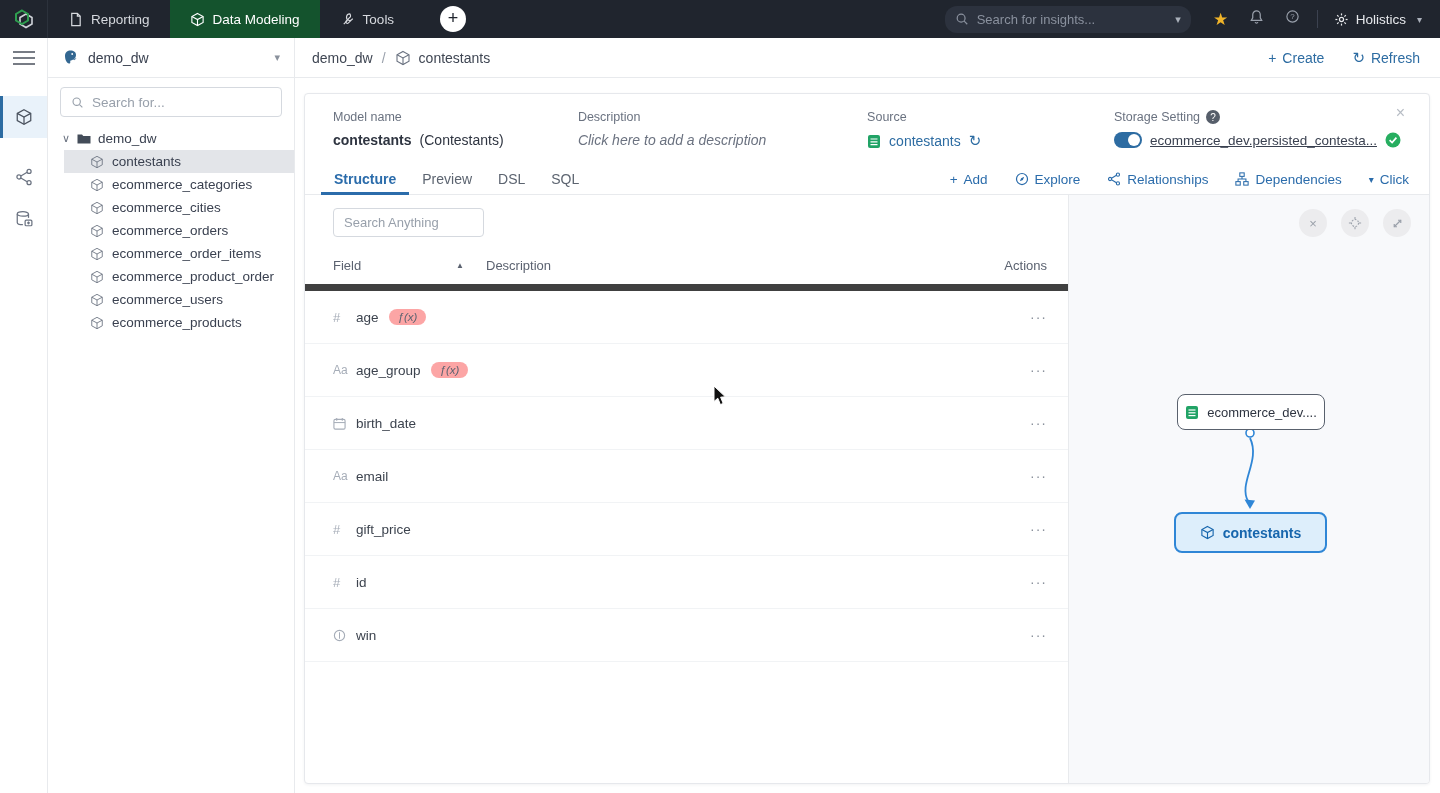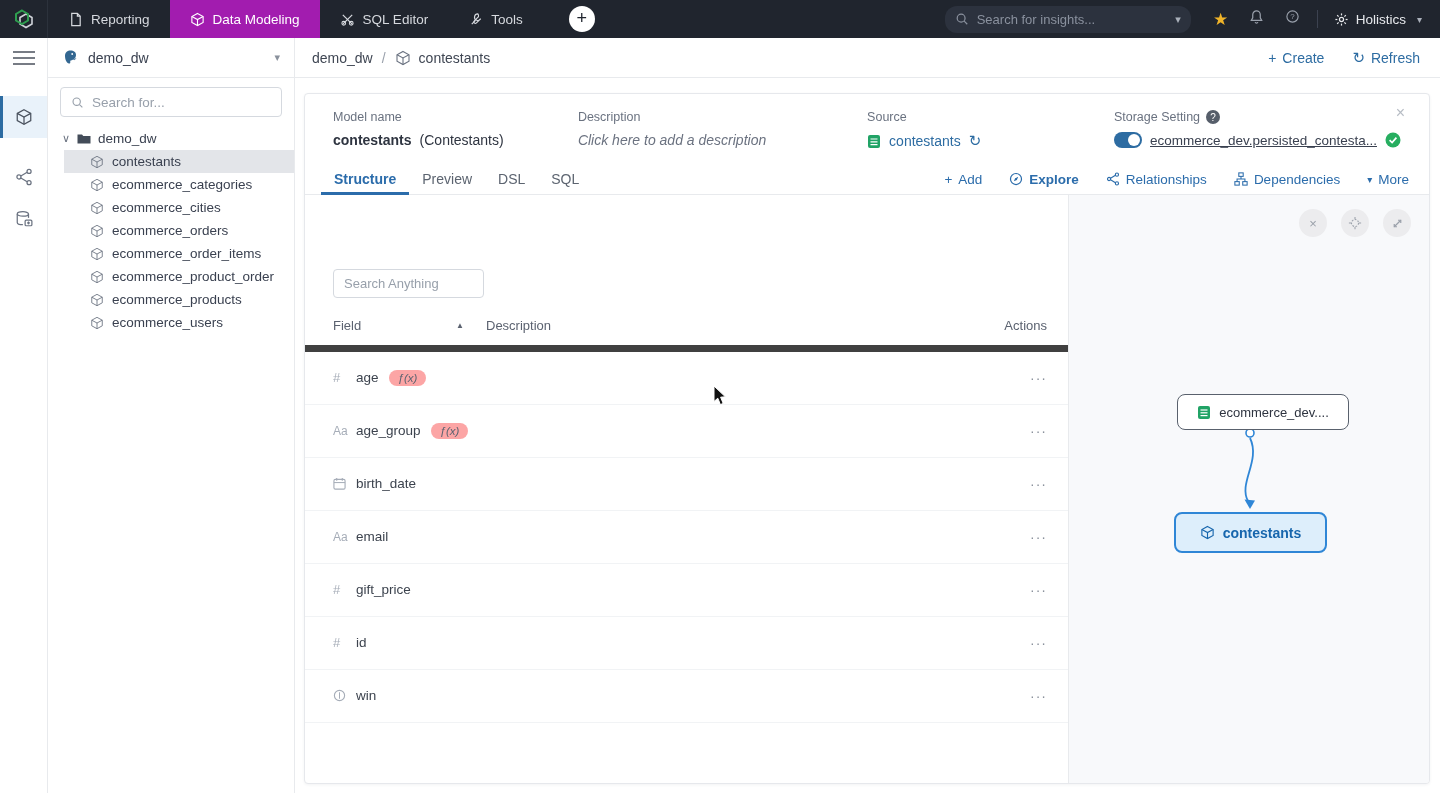--- a/index.html
+++ b/index.html
@@ -3,21 +3,21 @@
 <meta charset="utf-8">
 <style>
   * { margin:0; padding:0; box-sizing:border-box; }
   html,body { width:1440px; height:793px; font-family:"Liberation Sans", sans-serif; background:#fff; overflow:hidden; }
   .page { position:relative; width:1440px; height:793px; display:flex; flex-direction:column; }
 
   
   .topnav { height:38px; background:#20252e; display:flex; align-items:center; flex-shrink:0; color:#d6d9de; }
   .logo-cell { width:48px; height:38px; display:flex; align-items:center; justify-content:center; border-right:1px solid #2c323c; }
   .nav-item { height:38px; display:flex; align-items:center; gap:8px; padding:0 20px; font-size:13.5px; color:#d6d9de; cursor:pointer; }
-  .nav-item.active { background:#a21caf; color:#fff; }
+  .nav-item.active { background:#14532d; color:#fff; }
   .nav-item svg { flex-shrink:0; }
   .plus-btn { width:26px; height:26px; border-radius:50%; background:#fff; color:#20252e; font-size:18px; line-height:24px; text-align:center; margin-left:26px; font-weight:400; cursor:pointer; }
   .topnav-right { margin-left:auto; display:flex; align-items:center; gap:0; padding-right:14px; }
   .nav-search { width:246px; height:27px; background:#2c323e; border-radius:12px; display:flex; align-items:center; padding:13px 10px; gap:8px; color:#8a919e; font-size:13px; }
   .nav-search .caret { margin-left:auto; color:#aab0ba; font-size:11px; }
   .icon-btn { width:36px; text-align:center; font-size:16px; color:#9aa1ac; cursor:pointer; }
   .star { color:#f0b429; font-size:17px; }
   .nav-divider { width:1px; height:18px; background:#3c4250; margin:0 6px; }
   .workspace { display:flex; align-items:center; gap:7px; color:#e7e9ec; font-size:13.5px; padding:0 4px 0 10px; cursor:pointer; }
   .workspace .caret { font-size:10px; color:#aab0ba; margin-left:4px; }
@@ -69,43 +69,43 @@
   .toggle::after { content:""; position:absolute; right:2px; top:2px; width:12px; height:12px; border-radius:50%; background:#fff; }
   .storage-link { color:#3a4150; font-size:13.5px; text-decoration:underline; max-width:240px; white-space:nowrap; overflow:hidden; cursor:pointer; }
   .card-close { position:absolute; top:10px; right:24px; color:#b6bcc4; font-size:16px; cursor:pointer; }
 
   .tabsrow { height:31px; display:flex; align-items:stretch; border-bottom:1px solid #e8eaed; padding:0 20px 0 16px; flex-shrink:0; }
   .tab { padding:0 13px; display:flex; align-items:center; font-size:14px; color:#5c6470; cursor:pointer; position:relative; }
   .tab.active { color:#2b6cab; font-weight:bold; }
   .tab.active::after { content:""; position:absolute; left:0; right:0; bottom:-1px; height:3px; background:#2b6cab; }
   .tab-toolbar { margin-left:auto; display:flex; align-items:center; gap:27px; }
   .tbtn { display:flex; align-items:center; gap:6px; color:#2b6cab; font-size:13.5px; cursor:pointer; }
-  .tbtn.bold { font-weight:bold; }
+  .tbtn.bold { font-weight:normal; }
   .tbtn .caret { font-size:10px; }
 
   .panes { flex:1; display:flex; min-height:0; }
-  .table-pane { flex:1; min-width:0; display:flex; flex-direction:column;justify-content:center; }
+  .table-pane { flex:1; min-width:0; display:flex; flex-direction:column; }
   .anything { margin:13px 0 0 28px; width:151px; height:29px; border:1px solid #d5d9df; border-radius:4px; padding:0 10px; font-size:13px; color:#3a4150; font-family:"Liberation Sans", sans-serif; }
   .anything::placeholder { color:#98a0ab; }
   .thead { display:flex; align-items:center; height:45px; margin-top:9px; border-bottom:7px solid #404040; padding:0 21px 0 28px; color:#5b6270; font-size:13px; }
   .th-field { width:153px; display:flex; align-items:center; justify-content:space-between; padding-right:22px; cursor:pointer; }
   .sort-arrow { font-size:8px; color:#5b6270; }
   .th-desc { flex:1; }
   .frow { height:53px; display:flex; align-items:center; padding:0 21px 0 28px; border-bottom:1px solid #f1f3f5; }
   .ficon { width:18px; display:flex; align-items:center; justify-content:flex-start; color:#a6adb8; font-size:13px; flex-shrink:0; }
   .ficon.txt { font-size:12px; letter-spacing:0; }
   .fname { margin-left:5px; font-size:13.5px; color:#3c434e; }
   .fbadge { margin-left:10px; background:#fca5a5; border-radius:10px; padding:2px 9px; font-size:11.5px; font-style:italic; color:#5b6270; }
   .frow-menu { margin-left:auto; color:#8a919c; font-size:14px; letter-spacing:1px; cursor:pointer; }
 
   .diagram-pane { width:361px; border-left:1px solid #e8eaed; background:#f8f9fb; position:relative; flex-shrink:0; }
   .dg-controls { position:absolute; top:14px; right:18px; display:flex; gap:14px; }
   .dg-ctl { width:28px; height:28px; border-radius:50%; background:#ececee; color:#9aa0aa; display:flex; align-items:center; justify-content:center; font-size:13px; cursor:pointer; }
   .node { position:absolute; display:flex; align-items:center; justify-content:center; gap:8px; border-radius:8px; font-size:13px; cursor:pointer; }
-  .node-src { left:108px; top:199px; width:172px; height:36px; background:#fff; border:1.5px solid #59616d; color:#2e3440; }
+  .node-src { left:108px; top:199px; width:148px; height:36px; background:#fff; border:1.5px solid #59616d; color:#2e3440; }
   .node-model { left:105px; top:317px; width:153px; height:41px; background:#ddeefb; border:2px solid #2f86d6; color:#1766ad; font-weight:bold; font-size:14px; }
   .edge-svg { position:absolute; left:0; top:0; width:361px; height:590px; pointer-events:none; }
 
   .cursor { position:absolute; left:713px; top:386px; z-index:50; pointer-events:none; }
 </style>
 </head>
 <body>
 
 <div class="page">
 
@@ -123,29 +123,20 @@
         </svg>
       <span>Reporting</span>
     </div>
     <div class="nav-item active">
       <svg width="15" height="15" viewBox="0 0 16 16">
           <polygon points="8,1.5 14,4.8 14,11.2 8,14.5 2,11.2 2,4.8" fill="none" stroke="#fff" stroke-width="1.2"></polygon>
           <polyline points="2,4.8 8,8 14,4.8" fill="none" stroke="#fff" stroke-width="1.2"></polyline>
           <line x1="8" y1="8" x2="8" y2="14.5" stroke="#fff" stroke-width="1.2"></line>
         </svg>
       <span>Data Modeling</span>
-    </div>
-    <div class="nav-item">
-      <svg width="15" height="15" viewBox="0 0 16 16">
-          <line x1="3" y1="3" x2="13" y2="13" stroke="#d6d9de" stroke-width="1.3"></line>
-          <line x1="13" y1="3" x2="3" y2="13" stroke="#d6d9de" stroke-width="1.3"></line>
-          <circle cx="4" cy="12" r="2" fill="none" stroke="#d6d9de" stroke-width="1.1"></circle>
-          <circle cx="12" cy="12" r="2" fill="none" stroke="#d6d9de" stroke-width="1.1"></circle>
-        </svg>
-      <span>SQL Editor</span>
     </div>
     <div class="nav-item">
       <svg width="15" height="15" viewBox="0 0 16 16">
           <path d="M10.5 2 a3.5 3.5 0 1 0 3 5.2 L9 11.7 a1.6 1.6 0 0 1-2.3-2.3 L11.2 5 a3.5 3.5 0 0 0-0.7-3 Z" fill="none" stroke="#d6d9de" stroke-width="1.2"></path>
           <line x1="4" y1="13" x2="8" y2="9" stroke="#d6d9de" stroke-width="1.3"></line>
         </svg>
       <span>Tools</span>
     </div>
     <div class="plus-btn"><span>+</span></div>
 
@@ -306,29 +297,29 @@
               <line x1="8" y1="8" x2="8" y2="14.5" stroke="#6a7280" stroke-width="1"></line>
             </svg>
           <span>ecommerce_product_order</span>
         </div>
         <div class="model-item">
           <svg width="14" height="14" viewBox="0 0 16 16">
               <polygon points="8,1.5 14,4.8 14,11.2 8,14.5 2,11.2 2,4.8" fill="none" stroke="#6a7280" stroke-width="1"></polygon>
               <polyline points="2,4.8 8,8 14,4.8" fill="none" stroke="#6a7280" stroke-width="1"></polyline>
               <line x1="8" y1="8" x2="8" y2="14.5" stroke="#6a7280" stroke-width="1"></line>
             </svg>
+          <span>ecommerce_users</span>
+        </div>
+        <div class="model-item">
+          <svg width="14" height="14" viewBox="0 0 16 16">
+              <polygon points="8,1.5 14,4.8 14,11.2 8,14.5 2,11.2 2,4.8" fill="none" stroke="#6a7280" stroke-width="1"></polygon>
+              <polyline points="2,4.8 8,8 14,4.8" fill="none" stroke="#6a7280" stroke-width="1"></polyline>
+              <line x1="8" y1="8" x2="8" y2="14.5" stroke="#6a7280" stroke-width="1"></line>
+            </svg>
           <span>ecommerce_products</span>
-        </div>
-        <div class="model-item">
-          <svg width="14" height="14" viewBox="0 0 16 16">
-              <polygon points="8,1.5 14,4.8 14,11.2 8,14.5 2,11.2 2,4.8" fill="none" stroke="#6a7280" stroke-width="1"></polygon>
-              <polyline points="2,4.8 8,8 14,4.8" fill="none" stroke="#6a7280" stroke-width="1"></polyline>
-              <line x1="8" y1="8" x2="8" y2="14.5" stroke="#6a7280" stroke-width="1"></line>
-            </svg>
-          <span>ecommerce_users</span>
         </div>
       </div>
     </div>
 
     <div class="main">
       <div class="crumbbar">
         <span>demo_dw</span>
         <span class="crumb-sep">/</span>
         <span class="crumb-model">
           <svg width="16" height="16" viewBox="0 0 16 16">
@@ -438,21 +429,21 @@
                 <svg width="14" height="14" viewBox="0 0 16 16">
                     <rect x="5.5" y="1" width="5" height="4" fill="none" stroke="#2b6cab" stroke-width="1.2"></rect>
                     <rect x="1" y="11" width="5" height="4" fill="none" stroke="#2b6cab" stroke-width="1.2"></rect>
                     <rect x="10" y="11" width="5" height="4" fill="none" stroke="#2b6cab" stroke-width="1.2"></rect>
                     <path d="M8 5 V8 M3.5 11 V8 H12.5 V11" fill="none" stroke="#2b6cab" stroke-width="1.2"></path>
                   </svg>
                 <span>Dependencies</span>
               </div>
               <div class="tbtn">
                 <span class="caret">▾</span>
-                <span>More</span>
+                <span>Click</span>
               </div>
             </div>
           </div>
 
           <div class="panes">
 
             <div class="table-pane">
               <input class="anything" placeholder="Search Anything" style="">
               <div class="thead">
                 <div class="th-field">

